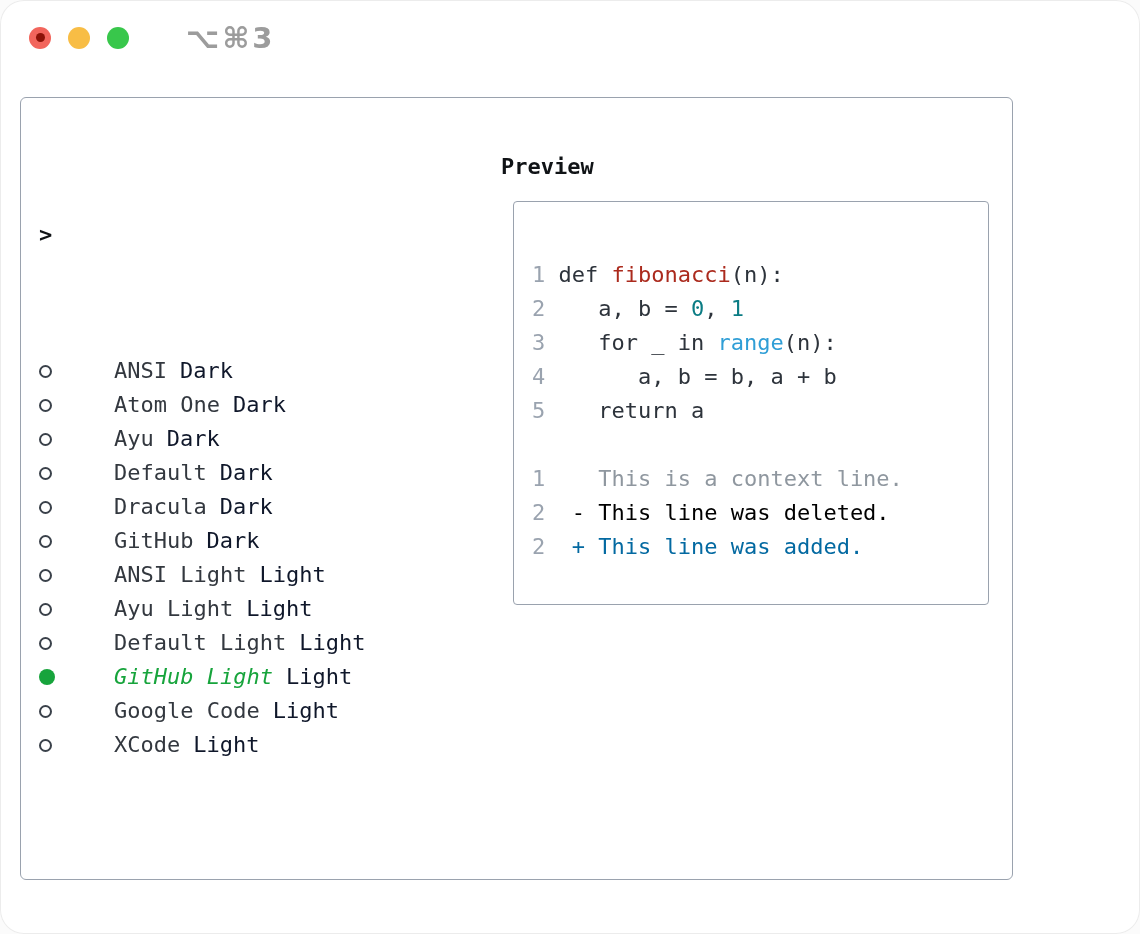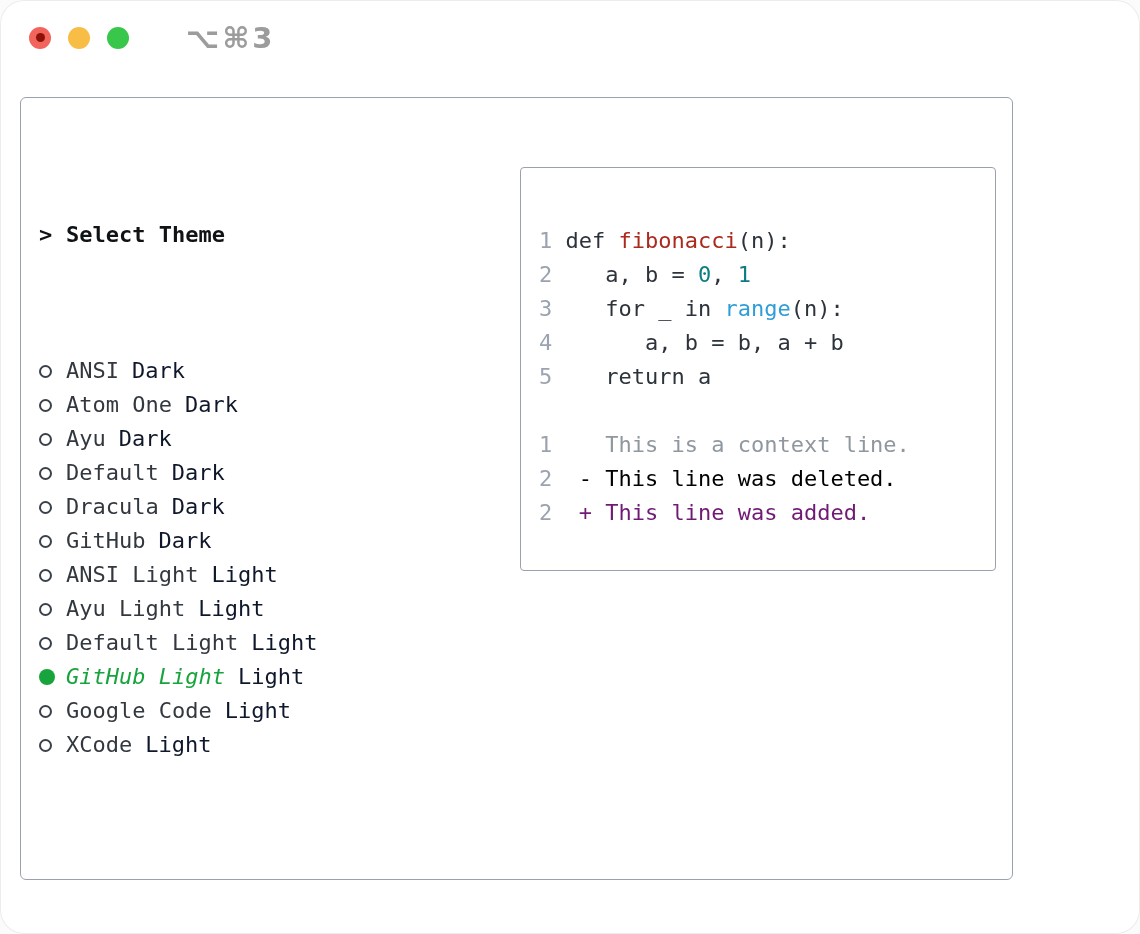--- a/index.html
+++ b/index.html
@@ -29,77 +29,77 @@
   }
   .col-left {
     position:absolute; left:18px; top:52px;
     font-size:22px; line-height:34px; color:#33383f; white-space:pre;
   }
   .row { display:flex; align-items:center; height:34px; }
   .mk { display:inline-flex; width:27px; align-items:center; flex:0 0 27px; }
   .mk.prefix { font-weight:bold; color:#101316; }
   .radio { width:13px; height:13px; border:2px solid #3a414a; border-radius:50%; }
   .radio.sel { width:16px; height:16px; border:none; background:#17a43c; }
-  .lbl { color:#33383f; }
+  .lbl { color:#33383f;margin-left:48px; }
   .lbl.sel { color:#17a43c;font-style:italic; }
   .tag { color:#0f172a; margin-left:13px; }
   .heading { font-weight:bold; color:#101316; }
   .spacer { height:34px; }
   
   .col-right { position:absolute; left:480px; top:52px; font-size:22px; line-height:34px; }
   .preview-heading { font-weight:bold; color:#101316; height:34px; }
   .preview-box {
-    margin-left:19px; margin-top:17px; width:476px; height:404px;
+    margin-left:12px; margin-top:17px; width:476px; height:404px;
     border:1.5px solid #9aa2ae; border-radius:4px;
     padding:56px 0 0 18px; white-space:pre; overflow:hidden;
   }
   .crow { height:34px; }
   .ln { display:inline-block; width:2ch; color:#9aa3af; }
   .c-plain   { color:#2d333b; }
   .c-func    { color:#ab2a1d; }
   .c-num     { color:#0b7c84; }
   .c-builtin { color:#2f9ed6;text-align:center; }
   .c-context { color:#8f979f;text-align:center; }
   .c-deleted { color:#000000; }
-  .c-added   { color:#701a75; }
+  .c-added   { color:#0369a1; }
 </style>
 </head>
 <body>
 
 <div class="window">
 
   <div class="titlebar">
     <span class="light red">
         <span class="dot"></span>
       </span>
     <span class="light yellow"></span>
     <span class="light green"></span>
     <span class="win-title">⌥⌘3</span>
   </div>
 
   <div class="panel">
 
     <div class="col-left">
       <div class="row">
         <span class="mk prefix">&gt;</span>
-        <span class="heading">Select Theme</span>
       </div>
 
       <div id="theme-list"><div class="row"><span class="mk"><span class="radio"></span></span><span class="lbl">ANSI</span><span class="tag">Dark</span></div><div class="row"><span class="mk"><span class="radio"></span></span><span class="lbl">Atom One</span><span class="tag">Dark</span></div><div class="row"><span class="mk"><span class="radio"></span></span><span class="lbl">Ayu</span><span class="tag">Dark</span></div><div class="row"><span class="mk"><span class="radio"></span></span><span class="lbl">Default</span><span class="tag">Dark</span></div><div class="row"><span class="mk"><span class="radio"></span></span><span class="lbl">Dracula</span><span class="tag">Dark</span></div><div class="row"><span class="mk"><span class="radio"></span></span><span class="lbl">GitHub</span><span class="tag">Dark</span></div><div class="row"><span class="mk"><span class="radio"></span></span><span class="lbl">ANSI Light</span><span class="tag">Light</span></div><div class="row"><span class="mk"><span class="radio"></span></span><span class="lbl">Ayu Light</span><span class="tag">Light</span></div><div class="row"><span class="mk"><span class="radio"></span></span><span class="lbl">Default Light</span><span class="tag">Light</span></div><div class="row"><span class="mk"><span class="radio sel"></span></span><span class="lbl sel">GitHub Light</span><span class="tag">Light</span></div><div class="row"><span class="mk"><span class="radio"></span></span><span class="lbl">Google Code</span><span class="tag">Light</span></div><div class="row"><span class="mk"><span class="radio"></span></span><span class="lbl">XCode</span><span class="tag">Light</span></div></div>
 
       <div class="spacer"></div>
 
       
 
       
 
       
 
       
       
     </div>
 
     <div class="col-right">
+      <div class="preview-heading">Preview</div>
       <div class="preview-box" id="preview-box"><div class="crow"><span class="ln">1</span><span class="c-plain">def </span><span class="c-func">fibonacci</span><span class="c-plain">(n):</span></div><div class="crow"><span class="ln">2</span><span class="c-plain">   a, b = </span><span class="c-num">0</span><span class="c-plain">, </span><span class="c-num">1</span></div><div class="crow"><span class="ln">3</span><span class="c-plain">   for _ in </span><span class="c-builtin">range</span><span class="c-plain">(n):</span></div><div class="crow"><span class="ln">4</span><span class="c-plain">      a, b = b, a + b</span></div><div class="crow"><span class="ln">5</span><span class="c-plain">   return a</span></div><div class="crow"><span class="ln"></span></div><div class="crow"><span class="ln">1</span><span class="c-context">   This is a context line.</span></div><div class="crow"><span class="ln">2</span><span class="c-deleted"> - This line was deleted.</span></div><div class="crow"><span class="ln">2</span><span class="c-added"> + This line was added.</span></div></div>
     </div>
 
   </div>
 </div>
 
 </body></html>

